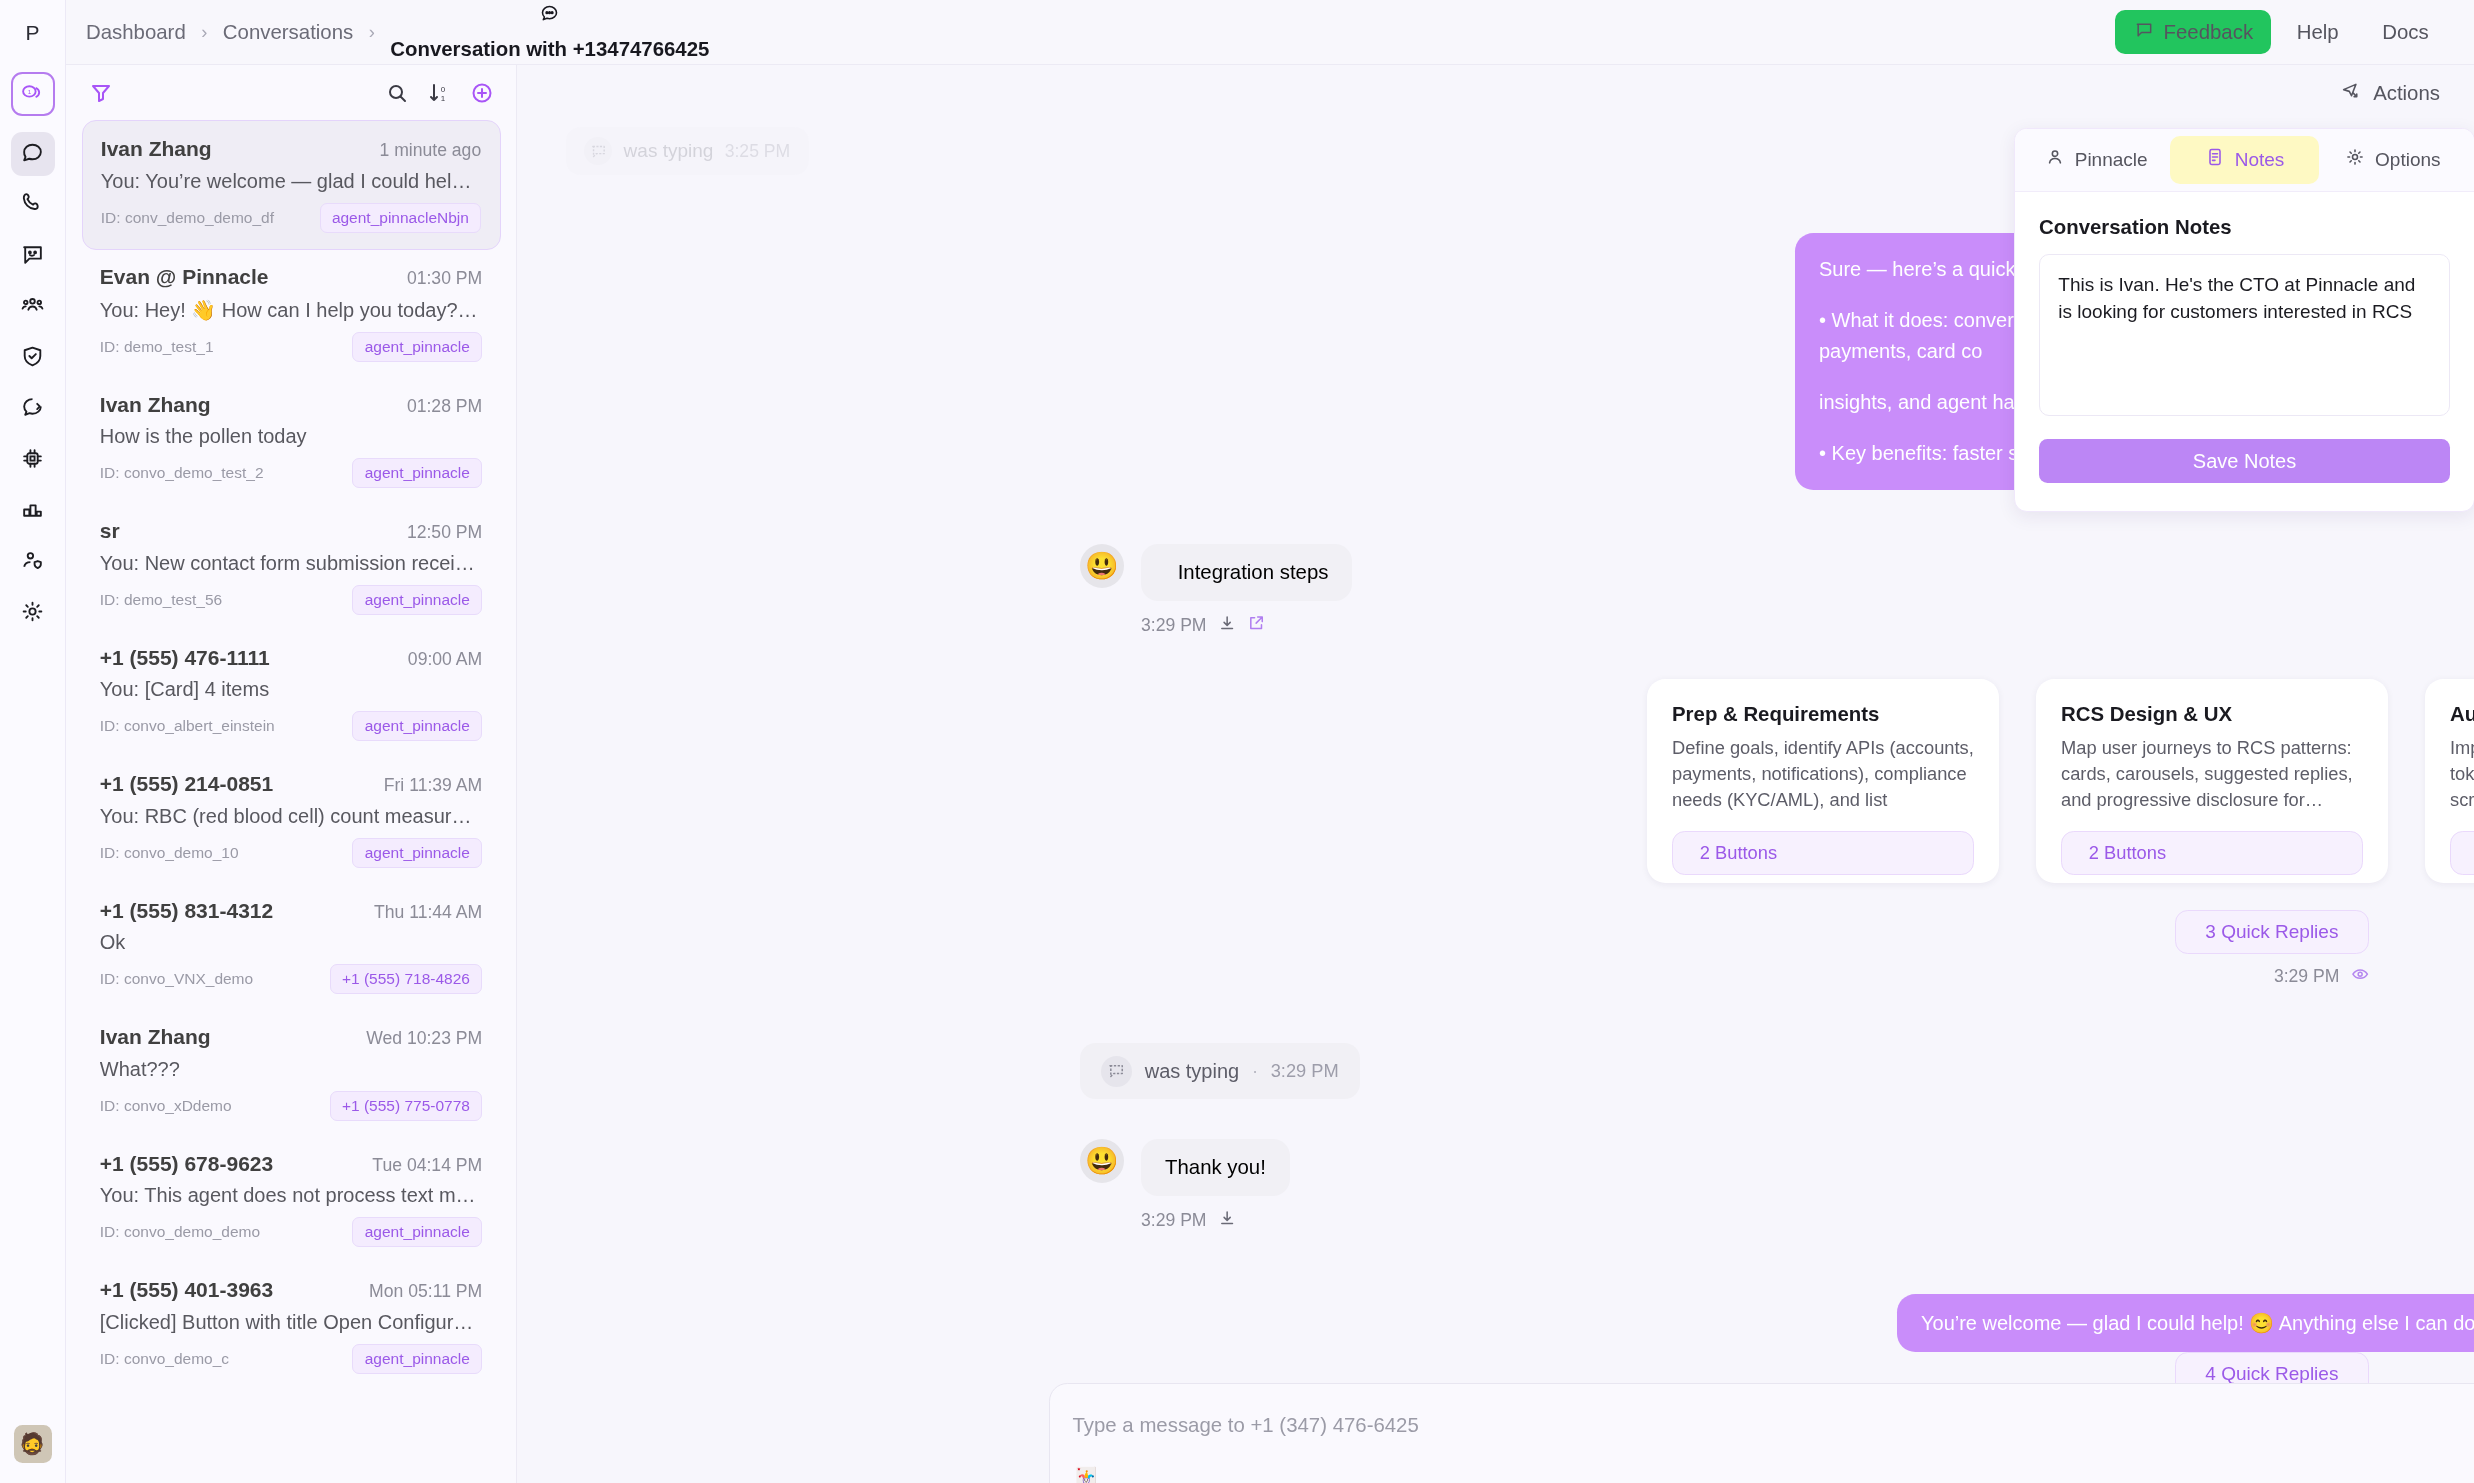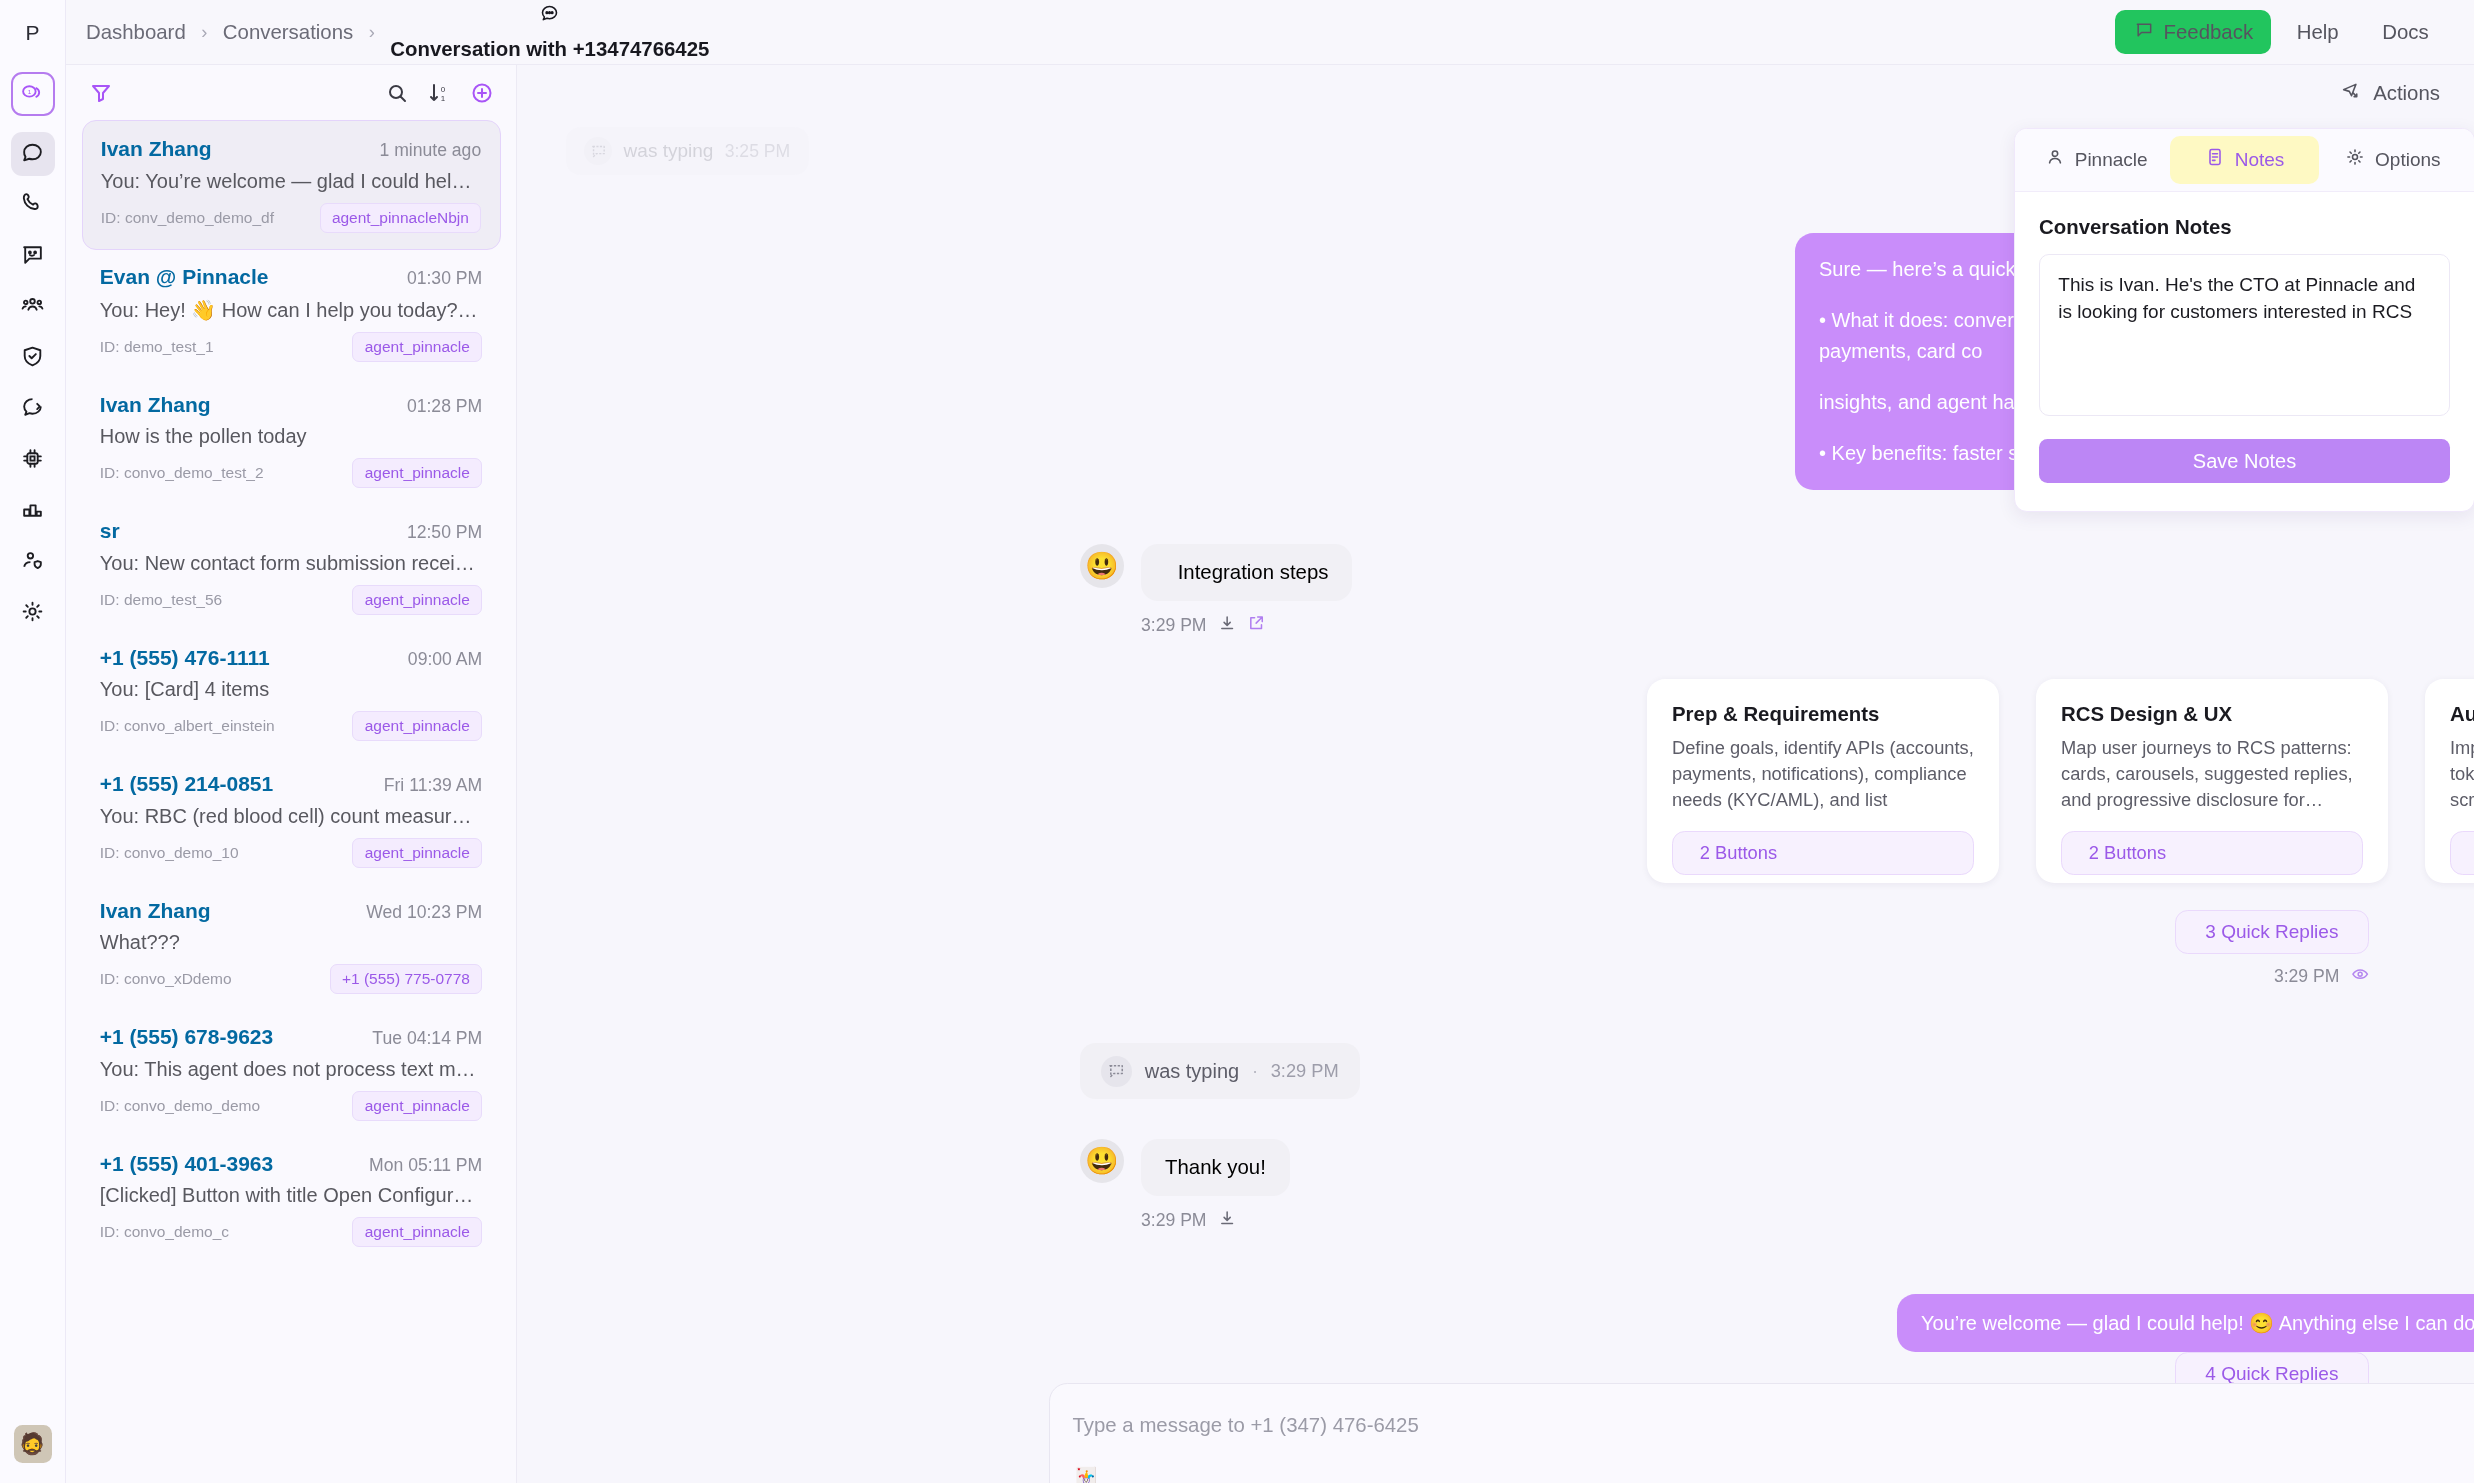--- a/index.html
+++ b/index.html
@@ -62,21 +62,21 @@
   }
   .convtools { height: 55px; display: flex; align-items: center; padding: 0 22.5px; }
   .convtools .right { margin-left: auto; display: flex; align-items: center; gap: 18.3px; }
   .ico { width: 24px; height: 24px; color: #3a3a44; display:block; }
   .ico.purple { color: #a855f7; }
   .conv-item {
     margin: 0 15.5px; padding: 15.5px 18.3px; border-radius: 14px; position: relative;
   }
   .conv-item.selected { background: #efedf5; border: 1.4px solid #e4d4fb; }
   .conv-row1 { display: flex; align-items: baseline; }
-  .conv-name { font-size: 21px; font-weight: bold; color: #0369a1; }
+  .conv-name { font-size: 21px; font-weight: bold; color: #404040; }
   .conv-time { margin-left: auto; font-size: 17.6px; color: #8b8b97; }
   .conv-preview {
     font-size: 20px; color: #58585f; margin-top: 8.5px;
     white-space: nowrap; overflow: hidden; text-overflow: ellipsis; max-width: 394px;
   }
   .conv-row3 { display: flex; align-items: center; margin-top: 10px; min-height: 30px; }
   .conv-id { font-size: 15.5px; color: #9a9aa6; }
   .conv-tag {
     margin-left: auto; font-size: 15.5px; color: #9b59e8; background: #f4ecfe;
     border: 0.7px solid #e8dbfb; border-radius: 7px; padding: 5px 11.3px; white-space: nowrap;
@@ -436,20 +436,31 @@
             <span class="conv-time">Fri 11:39 AM</span>
           </div>
           <div class="conv-preview">You: RBC (red blood cell) count measures how…</div>
           <div class="conv-row3">
             <span class="conv-id">ID: convo_demo_10</span>
             <span class="conv-tag">agent_pinnacle</span>
           </div>
         </div>
         <div class="conv-item">
           <div class="conv-row1">
+            <span class="conv-name">+1 (555) 831-4312</span>
+            <span class="conv-time">Thu 11:44 AM</span>
+          </div>
+          <div class="conv-preview">Ok</div>
+          <div class="conv-row3">
+            <span class="conv-id">ID: convo_VNX_demo</span>
+            <span class="conv-tag">+1 (555) 718-4826</span>
+          </div>
+        </div>
+        <div class="conv-item">
+          <div class="conv-row1">
             <span class="conv-name">Ivan Zhang</span>
             <span class="conv-time">Wed 10:23 PM</span>
           </div>
           <div class="conv-preview">What???</div>
           <div class="conv-row3">
             <span class="conv-id">ID: convo_xDdemo</span>
             <span class="conv-tag">+1 (555) 775-0778</span>
           </div>
         </div>
         <div class="conv-item">

